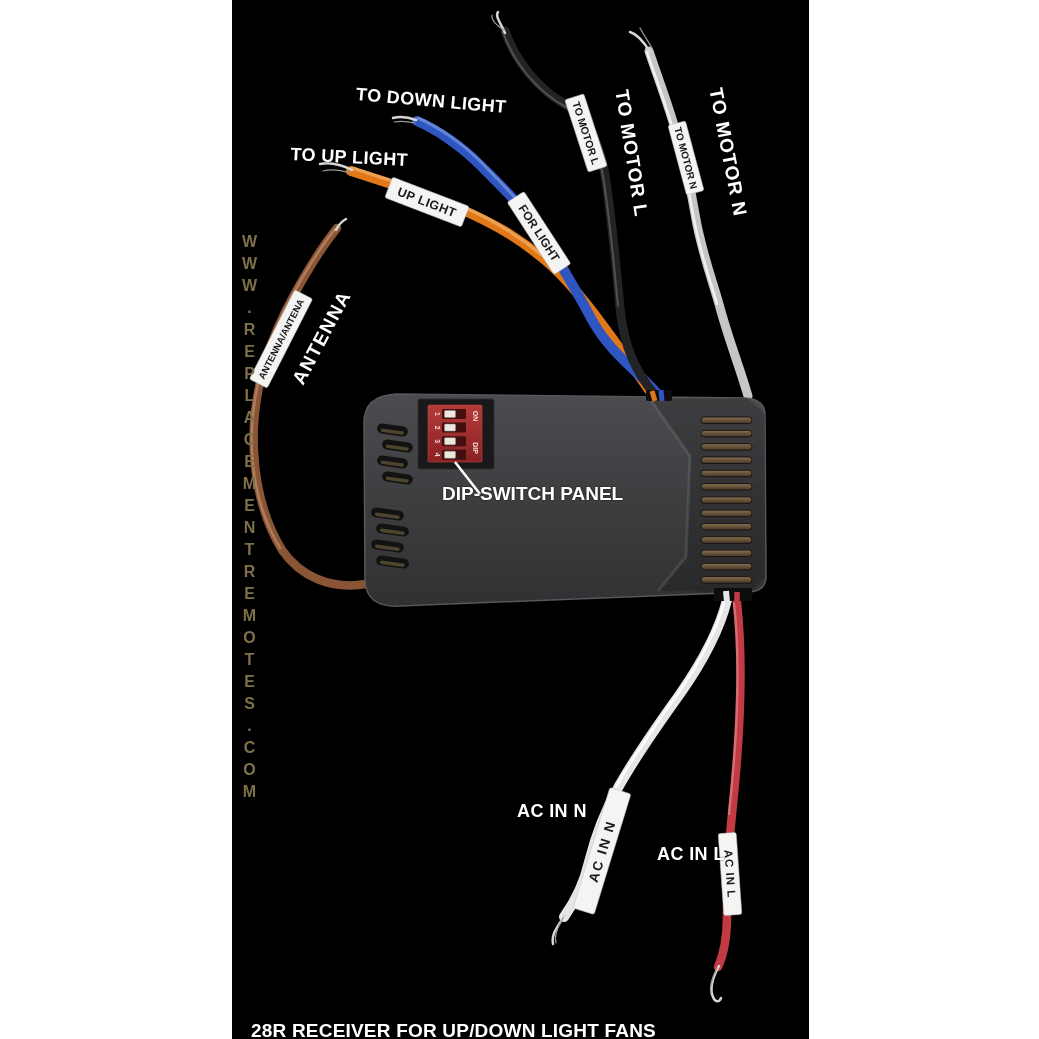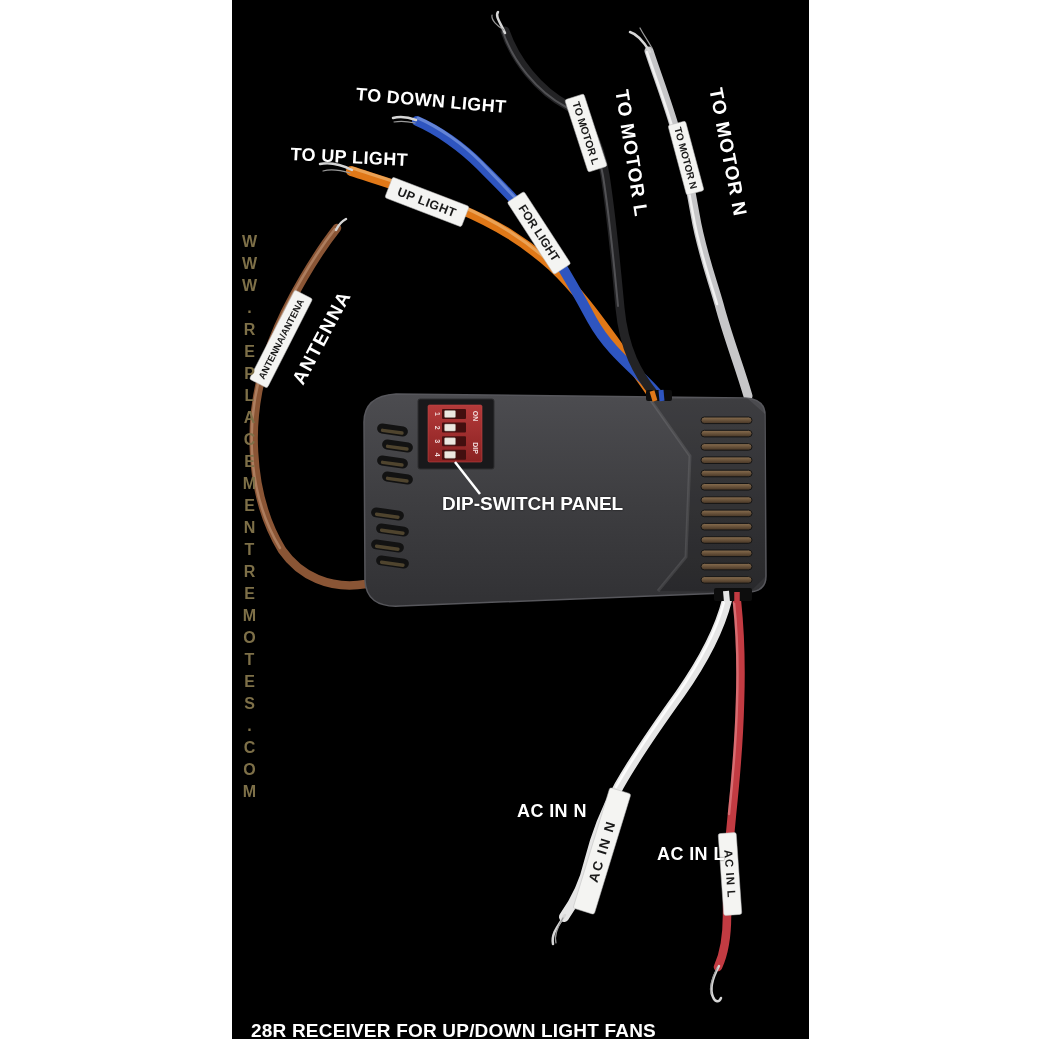--- a/index.html
+++ b/index.html
@@ -10,21 +10,21 @@
   .ann{position:absolute;color:#ffffff;font-weight:bold;white-space:nowrap;
        text-shadow:0 0 2px rgba(0,0,0,.8);}
   .ann-h{font-size:18px;letter-spacing:.4px;}
   .ann-v{font-size:19px;letter-spacing:1px;transform-origin:0 0;}
   #ann-down-light{left:357px;top:84px;transform:rotate(5deg);transform-origin:0 0;}
   #ann-up-light{left:291px;top:144px;transform:rotate(3deg);transform-origin:0 0;}
   #ann-motor-l{left:632px;top:88px;transform:rotate(81deg);}
   #ann-motor-n{left:726px;top:86px;transform:rotate(79deg);}
   #ann-antenna{left:288px;top:378px;font-size:19px;letter-spacing:1.5px;
                transform:rotate(-62deg);transform-origin:0 0;}
-  #ann-dip{left:442px;top:493px;font-size:19px;}
+  #ann-dip{left:442px;top:483px;font-size:19px;}
   #ann-ac-in-n{left:517px;top:801px;}
   #ann-ac-in-l{left:657px;top:844px;}
   #caption{left:251px;top:1020px;font-size:19px;letter-spacing:.2px;}
   #watermark{position:absolute;left:240px;top:233px;height:580px;
              writing-mode:vertical-lr;text-orientation:upright;
              color:#7e7048;font-size:16px;font-weight:bold;letter-spacing:5px;
              white-space:nowrap;}
 </style>
 </head>
 <body>

